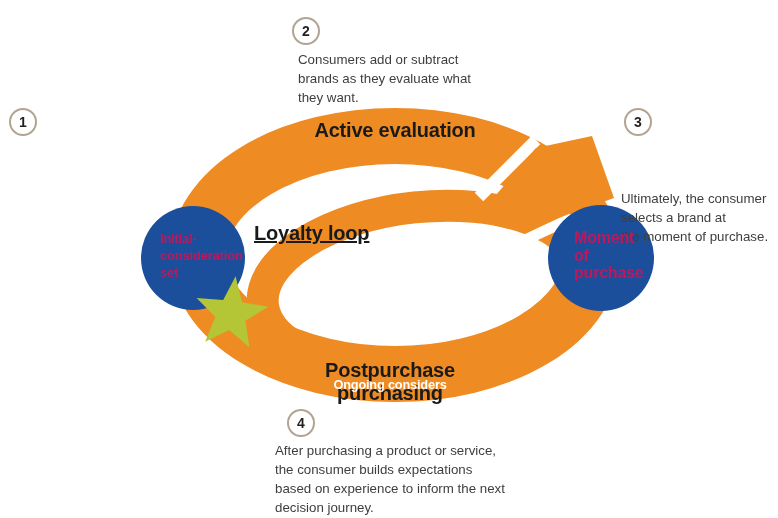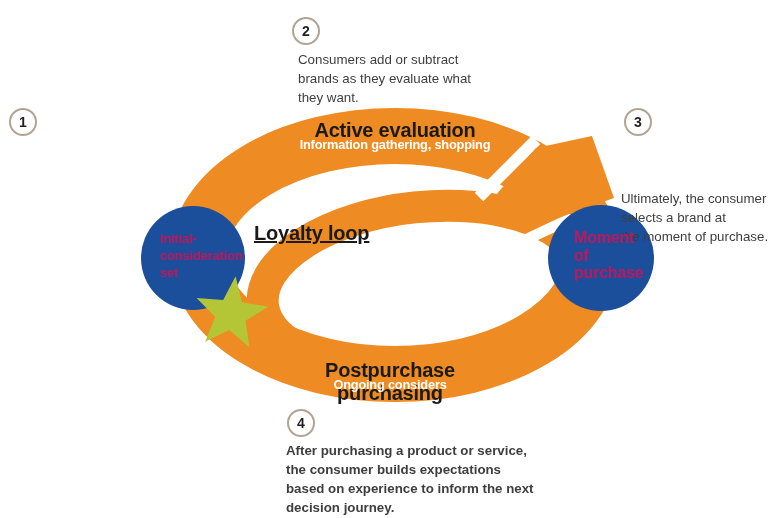--- a/index.html
+++ b/index.html
@@ -33,21 +33,21 @@
   
   .callout{
     position:absolute;
     font-size:13.3px;line-height:19px;
     color:#3e3e3e;
     white-space:pre-line;
   }
   #callout-1{left:8px;top:141px;width:190px;}
   #callout-2{left:292px;top:50px;width:210px;margin-left:6px;}
   #callout-3{left:621px;top:141px;width:156px;margin-top:48px;}
-  #callout-4{left:286px;top:441px;width:268px;font-weight:bold;}
+  #callout-4{left:275px;top:441px;width:268px;}
 
   
   .band-title{
     position:absolute;
     font-weight:bold;color:#1a1a1a;
     font-size:20px;letter-spacing:-0.2px;
     text-align:center;
   }
   .band-sub{
     position:absolute;
@@ -107,21 +107,20 @@
 they want.</div>
   <div class="callout" id="callout-3">Ultimately, the consumer
 selects a brand at
 the moment of purchase.</div>
   <div class="callout" id="callout-4">After purchasing a product or service,
 the consumer builds expectations
 based on experience to inform the next
 decision journey.</div>
 
   <div class="band-title" id="active-eval-title">Active evaluation</div>
-  <div class="band-sub" id="active-eval-sub">Information gathering, shopping</div>
 
   <div class="band-title" id="loyalty-loop-label">Loyalty loop</div>
 
   <div class="band-title" id="postpurchase-title">Postpurchase purchasing</div>
   <div class="band-sub" id="postpurchase-sub">Ongoing considers</div>
 
   <div class="node-label" id="initial-label">Initial-
 consideration
 set</div>
   <div class="node-label" id="moment-label">Moment

